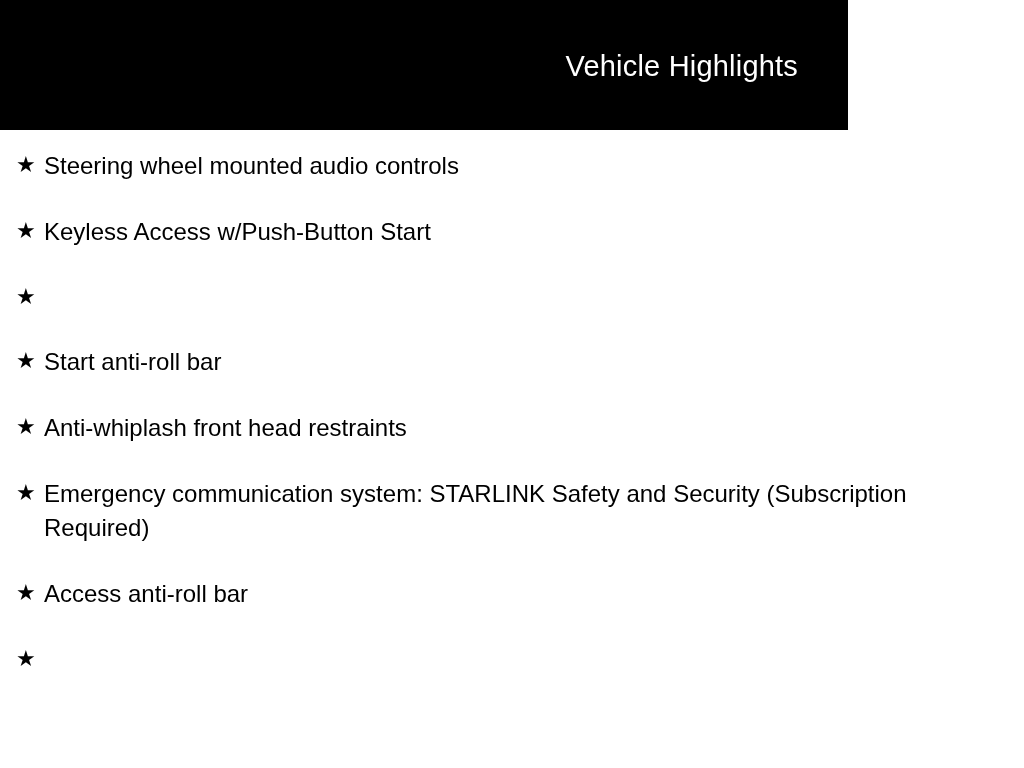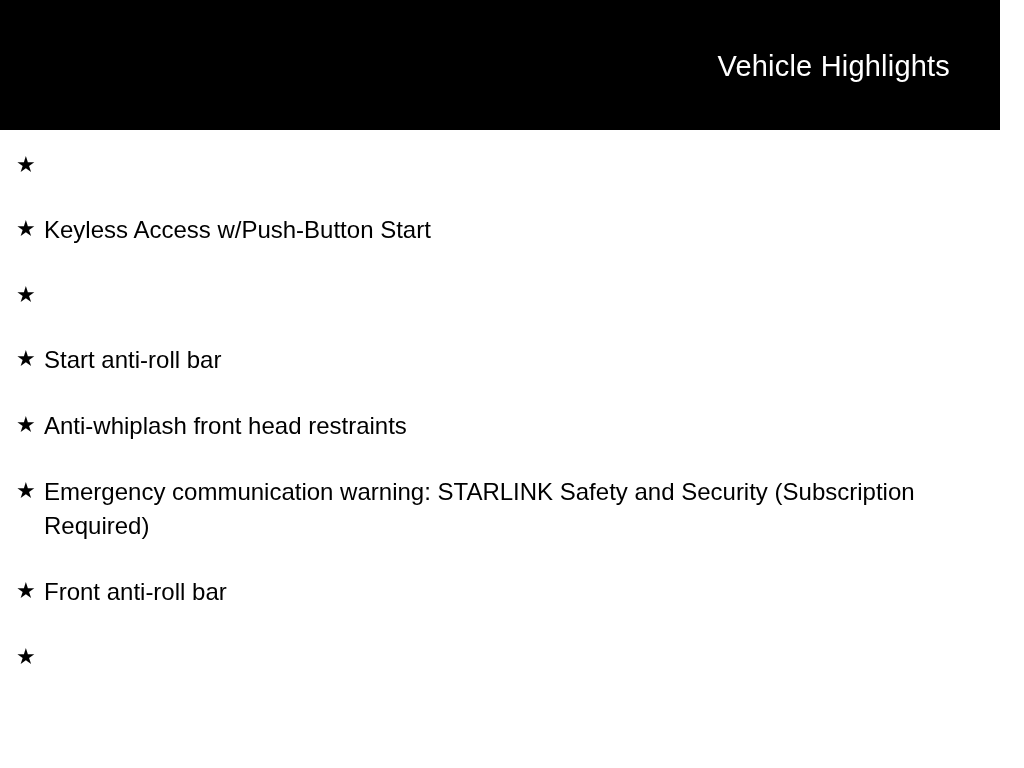--- a/index.html
+++ b/index.html
@@ -16,21 +16,21 @@
   .page {
     position: relative;
     width: 1024px;
     height: 768px;
     background: #ffffff;
   }
   .header-bar {
     position: absolute;
     top: 0;
     left: 0;
-    width: 1000px;
+    width: 848px;
     height: 130px;
     background: #000000;
   }
   .header-title {
     position: absolute;
     right: 50px;
     top: 49px;
     color: #ffffff;
     font-size: 29px;
     line-height: 34px;
@@ -77,20 +77,21 @@
 <div class="page">
 
   <div class="header-bar">
     <div class="header-title">Vehicle Highlights</div>
   </div>
 
   <div class="highlights">
 
     <div class="item">
       <span class="bullet">★</span>
+      <span class="item-text">Steering wheel mounted audio controls</span>
     </div>
 
     <div class="item">
       <span class="bullet">★</span>
       <span class="item-text">Keyless Access w/Push-Button Start</span>
     </div>
 
     <div class="item">
       <span class="bullet">★</span>
     </div>
@@ -100,26 +101,26 @@
       <span class="item-text">Start anti-roll bar</span>
     </div>
 
     <div class="item">
       <span class="bullet">★</span>
       <span class="item-text">Anti-whiplash front head restraints</span>
     </div>
 
     <div class="item">
       <span class="bullet">★</span>
-      <span class="item-text">Emergency communication warning: STARLINK Safety and Security (Subscription Required)</span>
+      <span class="item-text">Emergency communication system: STARLINK Safety and Security (Subscription Required)</span>
     </div>
 
     <div class="item">
       <span class="bullet">★</span>
-      <span class="item-text">Front anti-roll bar</span>
+      <span class="item-text">Access anti-roll bar</span>
     </div>
 
     <div class="item">
       <span class="bullet">★</span>
     </div>
 
   </div>
 </div>
 
 </body></html>

